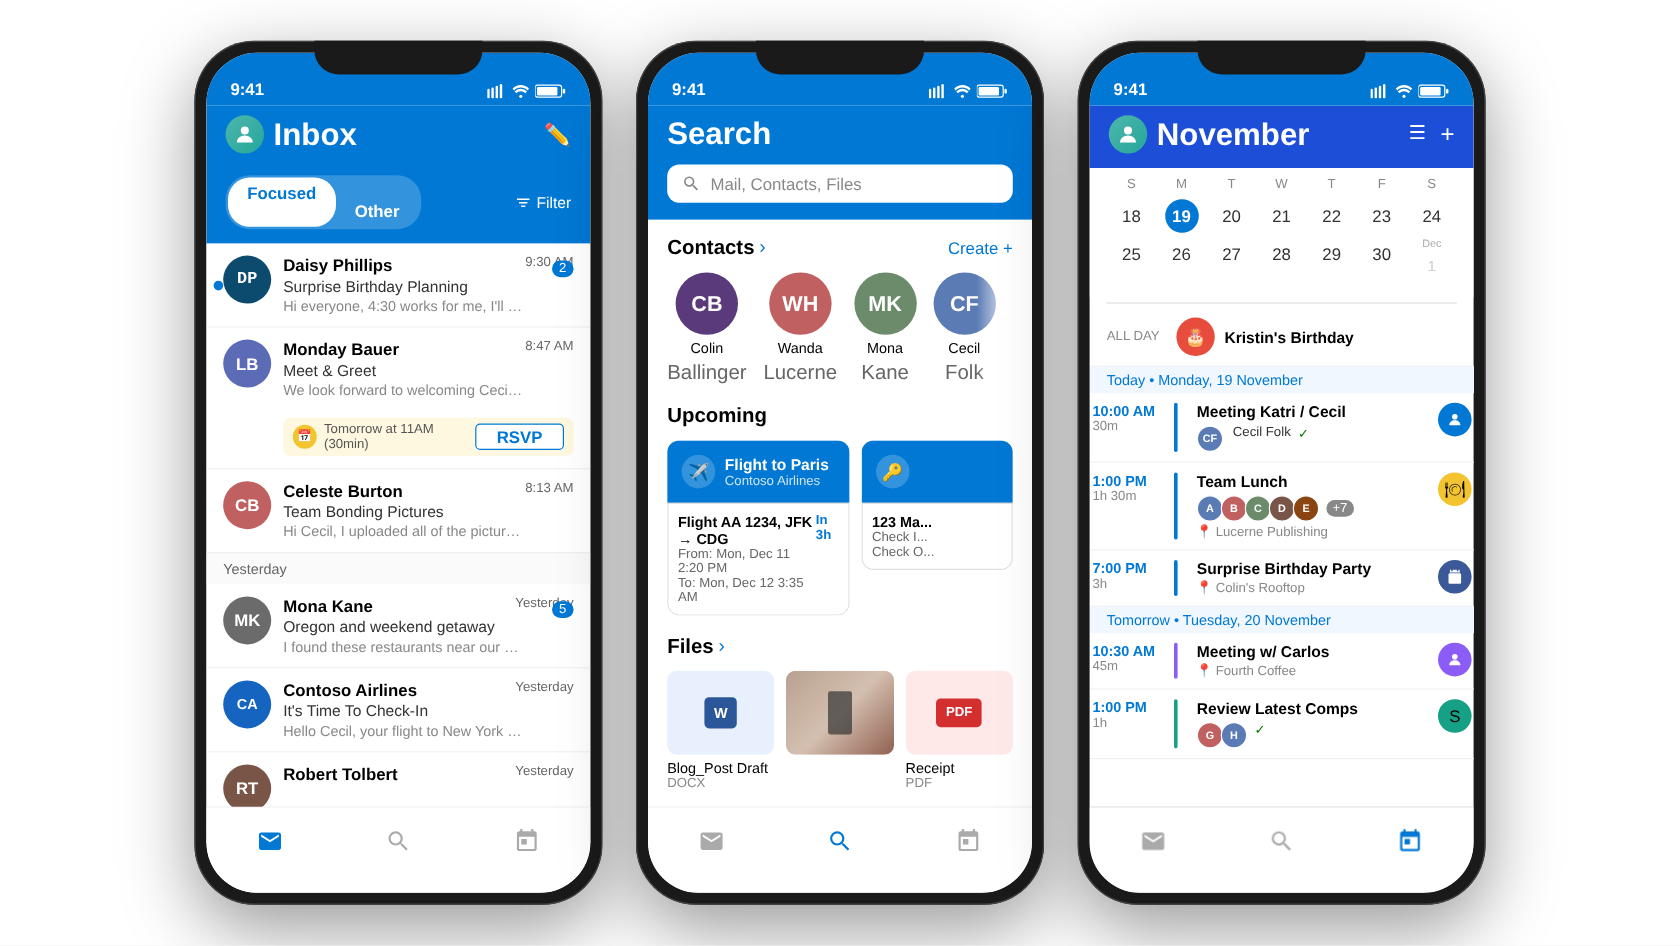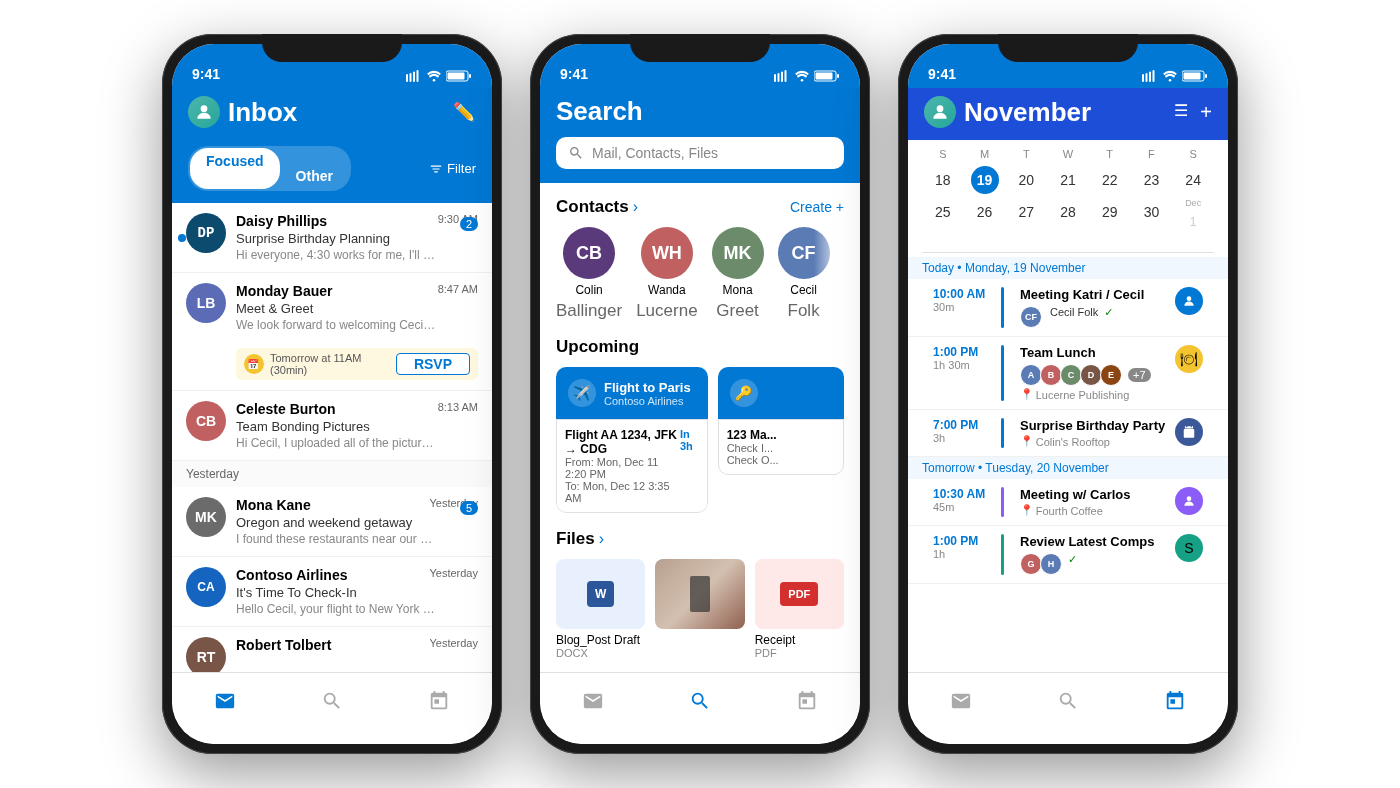--- a/index.html
+++ b/index.html
@@ -413,21 +413,21 @@
       border-radius: 50%;
       display: flex;
       align-items: center;
       justify-content: center;
       font-size: 14px;
       flex-shrink: 0;
     }
     .event-title { font-size: 13px; font-weight: 600; color: #000; }
     .cal-event-item {
       display: flex;
-      padding: 8px 25px;
+      padding: 8px 2px;
       border-bottom: 1px solid #f0f0f0;
       gap: 8px;
     }
     .event-time-col { width: 60px; flex-shrink: 0; }
     .event-time { font-size: 12px; font-weight: 600; color: #0078d4; }
     .event-duration { font-size: 11px; color: #888; }
     .event-content { flex: 1; }
     .event-left-bar {
       width: 3px;
       background: #0078d4;
@@ -690,21 +690,21 @@
             <span class="contact-surname">Ballinger</span>
           </div>
           <div class="contact-item">
             <div class="contact-avatar" style="background:#C06060;">WH</div>
             <span class="contact-name">Wanda</span>
             <span class="contact-surname">Lucerne</span>
           </div>
           <div class="contact-item">
             <div class="contact-avatar" style="background:#6B8B6B;">MK</div>
             <span class="contact-name">Mona</span>
-            <span class="contact-surname">Greet</span>
+            <span class="contact-surname">Kane</span>
           </div>
           <div class="contact-item">
             <div class="contact-avatar" style="background:#5B7BB5;">CF</div>
             <span class="contact-name">Cecil</span>
             <span class="contact-surname">Folk</span>
           </div>
         </div>
 
         <div class="upcoming-section">
           <div class="section-header">
@@ -874,20 +874,27 @@
           <div style="text-align:center;">
             <div style="font-size:9px;color:#aaa;">Dec</div>
             <div class="cal-date other-month" style="margin:0 auto;">1</div>
           </div>
         </div>
       </div>
       <div class="cal-separator"></div>
 
       <div class="cal-events">
 
+        <div class="all-day-event">
+          <span class="all-day-label">ALL DAY</span>
+          <div class="event-icon-circle" style="background:#e74c3c;">🎂</div>
+          <div>
+            <div class="event-title">Kristin's Birthday</div>
+          </div>
+        </div>
 
         <div class="cal-event-section-label">Today • Monday, 19 November</div>
 
         <div class="cal-event-item">
           <div class="event-time-col">
             <div class="event-time">10:00 AM</div>
             <div class="event-duration">30m</div>
           </div>
           <div class="event-left-bar"></div>
           <div class="event-content">

